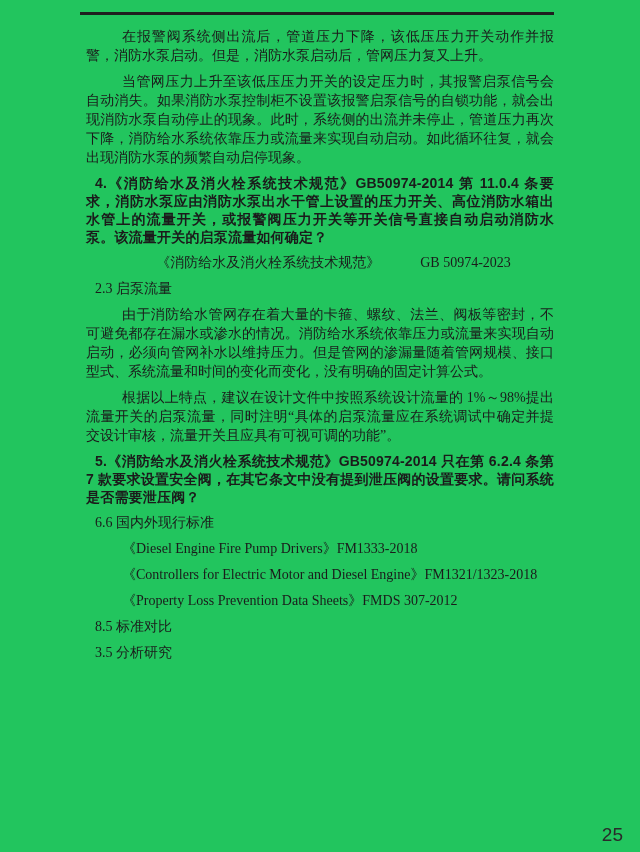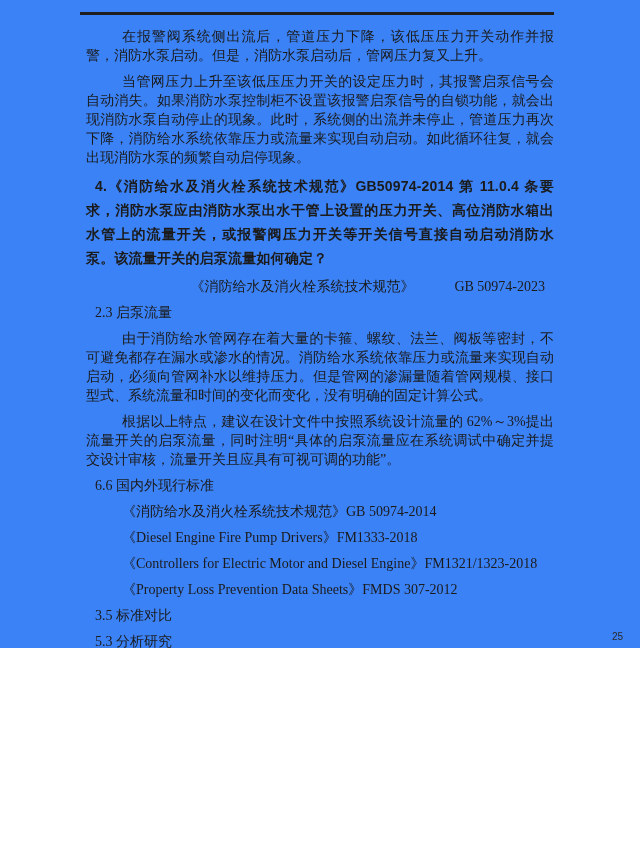--- a/index.html
+++ b/index.html
@@ -3,22 +3,22 @@
 <meta charset="utf-8">
 <style>
   html, body {
     margin: 0;
     padding: 0;
     background: #ffffff;
   }
   .page {
     position: relative;
     width: 640px;
-    height: 648px;
-    background: #3b82f6;
+    height: 852px;
+    background: #22c55e;
     overflow: hidden;
     font-family: "Liberation Serif", "DejaVu Serif", serif;
     color: #1b1b1b;
   }
   .top-rule {
     position: absolute;
     left: 80px;
     top: 12px;
     width: 474px;
     height: 3px;
@@ -36,69 +36,69 @@
   .content p, .content div.block {
     margin: 0 0 7px 0;
   }
   .para {
     text-indent: 36px;
   }
   .heading {
     font-family: "Liberation Sans", "DejaVu Sans", sans-serif;
     font-weight: bold;
     font-size: 14px;
-    line-height: 24px;
+    line-height: 18px;
     text-indent: 9px;
     letter-spacing: 0.2px;
   }
   .subhead {
     text-indent: 9px;
   }
   .ref {
     text-indent: 36px;
   }
   .ref-split {
     display: flex;
-    justify-content: flex-end;
+    justify-content: center;
     padding-left: 36px;
     padding-right: 9px;
     gap: 40px;
   }
   .ref-split .ref-right {
     white-space: nowrap;
   }
   .page-number {
     position: absolute;
     right: 17px;
     bottom: 6px;
     font-family: "Liberation Sans", "DejaVu Sans", sans-serif;
-    font-size: 10px;
+    font-size: 19px;
     color: #2a2a2a;
   }
 </style>
 </head>
 <body>
 
 <div class="page">
   <div class="top-rule"></div>
 
   <div class="content">
     <p class="para">在报警阀系统侧出流后，管道压力下降，该低压压力开关动作并报警，消防水泵启动。但是，消防水泵启动后，管网压力复又上升。</p>
     <p class="para">当管网压力上升至该低压压力开关的设定压力时，其报警启泵信号会自动消失。如果消防水泵控制柜不设置该报警启泵信号的自锁功能，就会出现消防水泵自动停止的现象。此时，系统侧的出流并未停止，管道压力再次下降，消防给水系统依靠压力或流量来实现自动启动。如此循环往复，就会出现消防水泵的频繁自动启停现象。</p>
     <p class="heading">4.《消防给水及消火栓系统技术规范》GB50974-2014 第 11.0.4 条要求，消防水泵应由消防水泵出水干管上设置的压力开关、高位消防水箱出水管上的流量开关，或报警阀压力开关等开关信号直接自动启动消防水泵。该流量开关的启泵流量如何确定？</p>
     <div class="block ref-split">
       <span class="ref-left">《消防给水及消火栓系统技术规范》</span>
       <span class="ref-right">GB 50974-2023</span>
     </div>
     <p class="subhead">2.3 启泵流量</p>
     <p class="para">由于消防给水管网存在着大量的卡箍、螺纹、法兰、阀板等密封，不可避免都存在漏水或渗水的情况。消防给水系统依靠压力或流量来实现自动启动，必须向管网补水以维持压力。但是管网的渗漏量随着管网规模、接口型式、系统流量和时间的变化而变化，没有明确的固定计算公式。</p>
-    <p class="para">根据以上特点，建议在设计文件中按照系统设计流量的 62%～3%提出流量开关的启泵流量，同时注明“具体的启泵流量应在系统调试中确定并提交设计审核，流量开关且应具有可视可调的功能”。</p>
+    <p class="para">根据以上特点，建议在设计文件中按照系统设计流量的 1%～98%提出流量开关的启泵流量，同时注明“具体的启泵流量应在系统调试中确定并提交设计审核，流量开关且应具有可视可调的功能”。</p>
+    <p class="heading">5.《消防给水及消火栓系统技术规范》GB50974-2014 只在第 6.2.4 条第 7 款要求设置安全阀，在其它条文中没有提到泄压阀的设置要求。请问系统是否需要泄压阀？</p>
     <p class="subhead">6.6 国内外现行标准</p>
-    <p class="ref">《消防给水及消火栓系统技术规范》GB 50974-2014</p>
     <p class="ref">《Diesel Engine Fire Pump Drivers》FM1333-2018</p>
     <p class="ref">《Controllers for Electric Motor and Diesel Engine》FM1321/1323-2018</p>
     <p class="ref">《Property Loss Prevention Data Sheets》FMDS 307-2012</p>
-    <p class="subhead">3.5 标准对比</p>
-    <p class="subhead">5.3 分析研究</p>
+    <p class="subhead">8.5 标准对比</p>
+    <p class="subhead">3.5 分析研究</p>
   </div>
 
   <div class="page-number">25</div>
 </div>
 
 </body></html>

